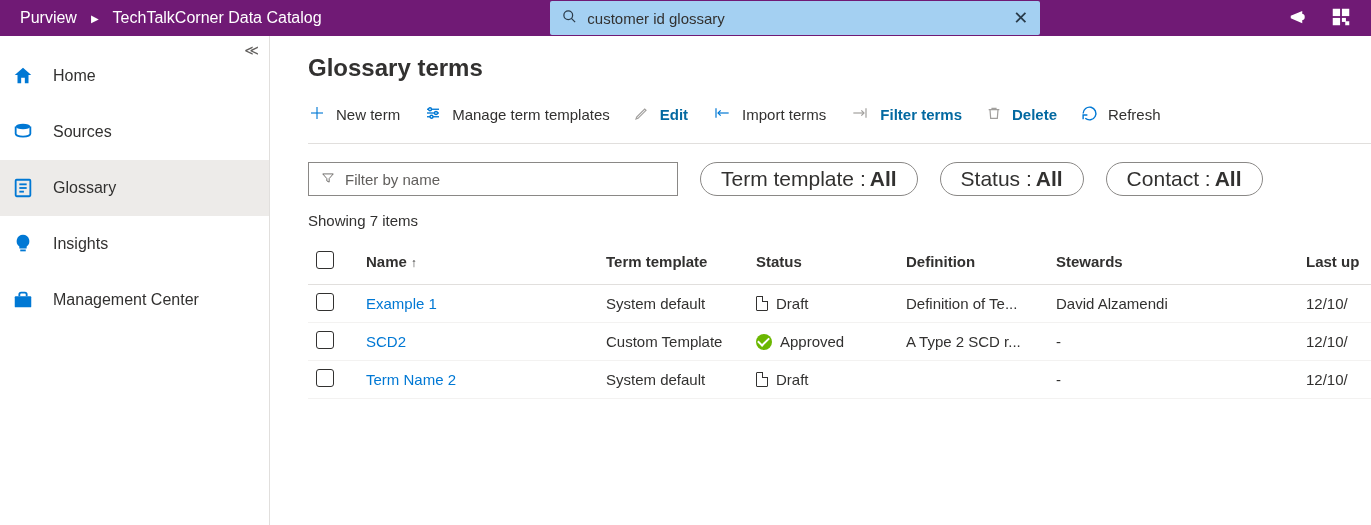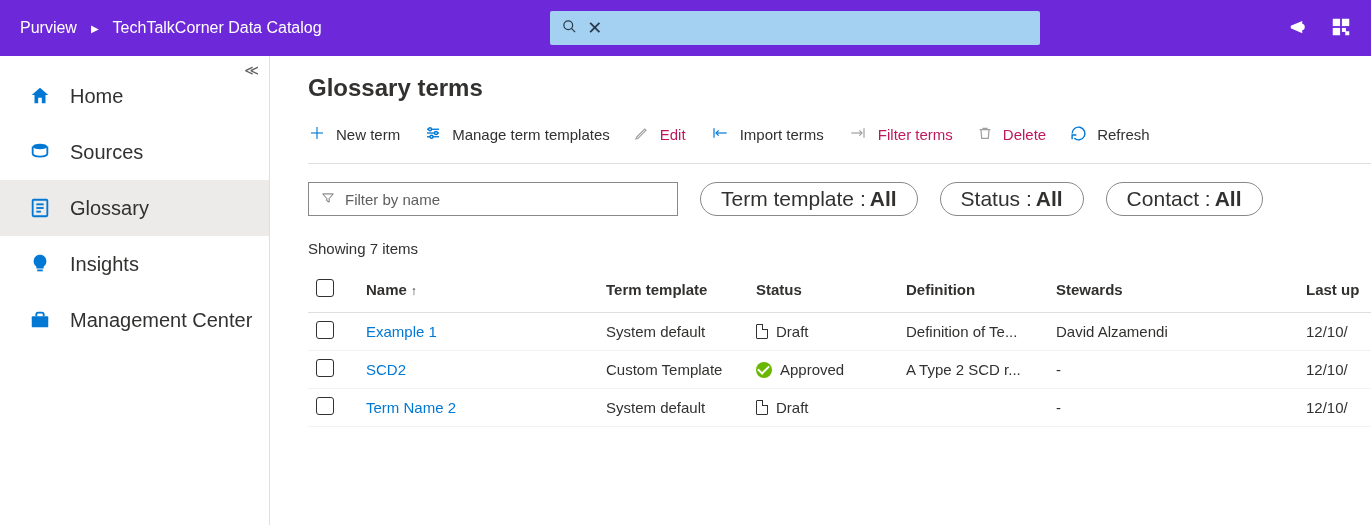--- a/index.html
+++ b/index.html
@@ -1,45 +1,45 @@
 <!DOCTYPE html>
 <html><head>
 <meta charset="utf-8">
 <style>
   * { box-sizing: border-box; margin:0; padding:0; }
   body { font-family: "Segoe UI", -apple-system, BlinkMacSystemFont, sans-serif; font-size:14px; color:#323130; overflow:hidden; }
   .app { width:1371px; height:525px; display:flex; flex-direction:column; }
   
-  .topbar { background:#6d28d9; height:56px; display:flex; align-items:center; color:#fff; padding:0 20px; }
+  .topbar { background:#701a75; height:36px; display:flex; align-items:center; color:#fff; padding:0 20px; }
   .breadcrumb { display:flex; align-items:center; font-size:16px; gap:14px; font-weight:400; }
   .breadcrumb .chev { font-size:10px; }
   .searchwrap { flex:1; display:flex; justify-content:center; }
   .searchbox { display:flex; align-items:center; background:#a4d0f2; width:490px; height:34px; border-radius:2px; padding:0 12px; gap:10px; }
   .searchbox input { flex:1; background:transparent; border:none; outline:none; font-size:15px; color:#323130; }
   .searchbox input::placeholder { color:#323130; }
   .sicon, .xicon { font-size:14px; color:#283a49; }
   .xicon { font-size:18px; cursor:pointer; }
   .topright { display:flex; align-items:center; gap:22px; margin-left:20px; }
   .topright svg { fill:#fff; stroke:#fff;}
   
   .body { flex:1; display:flex; min-height:0; }
   .sidebar { width:270px; border-right:1px solid #e1dfdd; position:relative; padding-top:12px; }
   .collapse { position:absolute; right:10px; top:6px; font-size:14px; color:#605e5c; cursor:pointer; }
-  .navitem { display:flex; align-items:center; height:56px; padding-left:28px; gap:18px; font-size:20px; cursor:pointer; }
+  .navitem { display:flex; align-items:center; height:56px; padding-left:11px; gap:18px; font-size:16px; cursor:pointer; }
   .navitem.selected { background:#edebe9; }
   .navitem .nicon { width:24px; display:flex; justify-content:center;}
   
   .main { flex:1; padding:18px 0 0 38px; overflow:hidden; }
   .pagetitle { font-size:24px; font-weight:600; margin-bottom:22px; }
   .toolbar { display:flex; align-items:center; gap:24px; border-bottom:1px solid #e1dfdd; padding-bottom:18px; margin-bottom:18px;}
   .tbtn { display:flex; align-items:center; gap:10px; font-size:15px; cursor:pointer; }
   .tbtn .ticon { color:#0078d4; }
-  .tbtn.disabled { color:#be185d; cursor:default;}
+  .tbtn.disabled { color:#0369a1; cursor:default;font-weight:bold;}
   .tbtn.disabled .ticon { color:#a19f9d;}
-  .filterrow { display:flex; align-items:flex-end; gap:22px; margin-bottom:24px;}
+  .filterrow { display:flex; align-items:flex-end; gap:22px; margin-bottom:16px;}
   .filterinput { display:flex; align-items:center; border:1px solid #8a8886; width:370px; height:34px; padding:0 12px; gap:10px;}
   .filterinput input { flex:1; border:none; outline:none; font-size:15px; color:#605e5c; }
   .filterinput input::placeholder { color:#605e5c;}
   .pill { border:1px solid #8a8886; border-radius:20px; height:34px; display:flex; align-items:center; padding:0 20px; font-size:21px; cursor:pointer;}
   .pill b { font-weight:700; margin-left:4px;}
   .showing { font-size:15px; margin-bottom:10px;}
   table { width:100%; border-collapse:collapse; }
   thead th { text-align:left; font-weight:600; font-size:15px; padding:12px 8px; border-bottom:1px solid #e1dfdd;}
   tbody td { padding:8px 8px; border-bottom:1px solid #f3f2f1; font-size:15px; white-space:nowrap; overflow:hidden; text-overflow:ellipsis; }
   .cbox { width:18px; height:18px; border:1.5px solid #323130; border-radius:3px; display:inline-block; cursor:pointer;}
@@ -70,20 +70,21 @@
       <span>TechTalkCorner Data Catalog</span>
     </div>
     <div class="searchwrap">
       <div class="searchbox">
         <span class="sicon">
           <svg width="15" height="15" viewBox="0 0 24 24" fill="none" stroke="#2b3a49" stroke-width="2">
               <circle cx="10" cy="10" r="7"></circle>
               <line x1="21" y1="21" x2="15" y2="15"></line>
             </svg>
         </span>
+        <input value="customer id glossary" style="">
         <span class="xicon">✕</span>
       </div>
     </div>
     <div class="topright">
       <span>
         <svg width="20" height="20" viewBox="0 0 24 24" fill="none" stroke="#fff" stroke-width="1.8">
             <path d="M3 11v2l12 5V6L3 11z"></path>
             <path d="M15 9a3 3 0 0 1 0 6"></path>
           </svg>
       </span>

